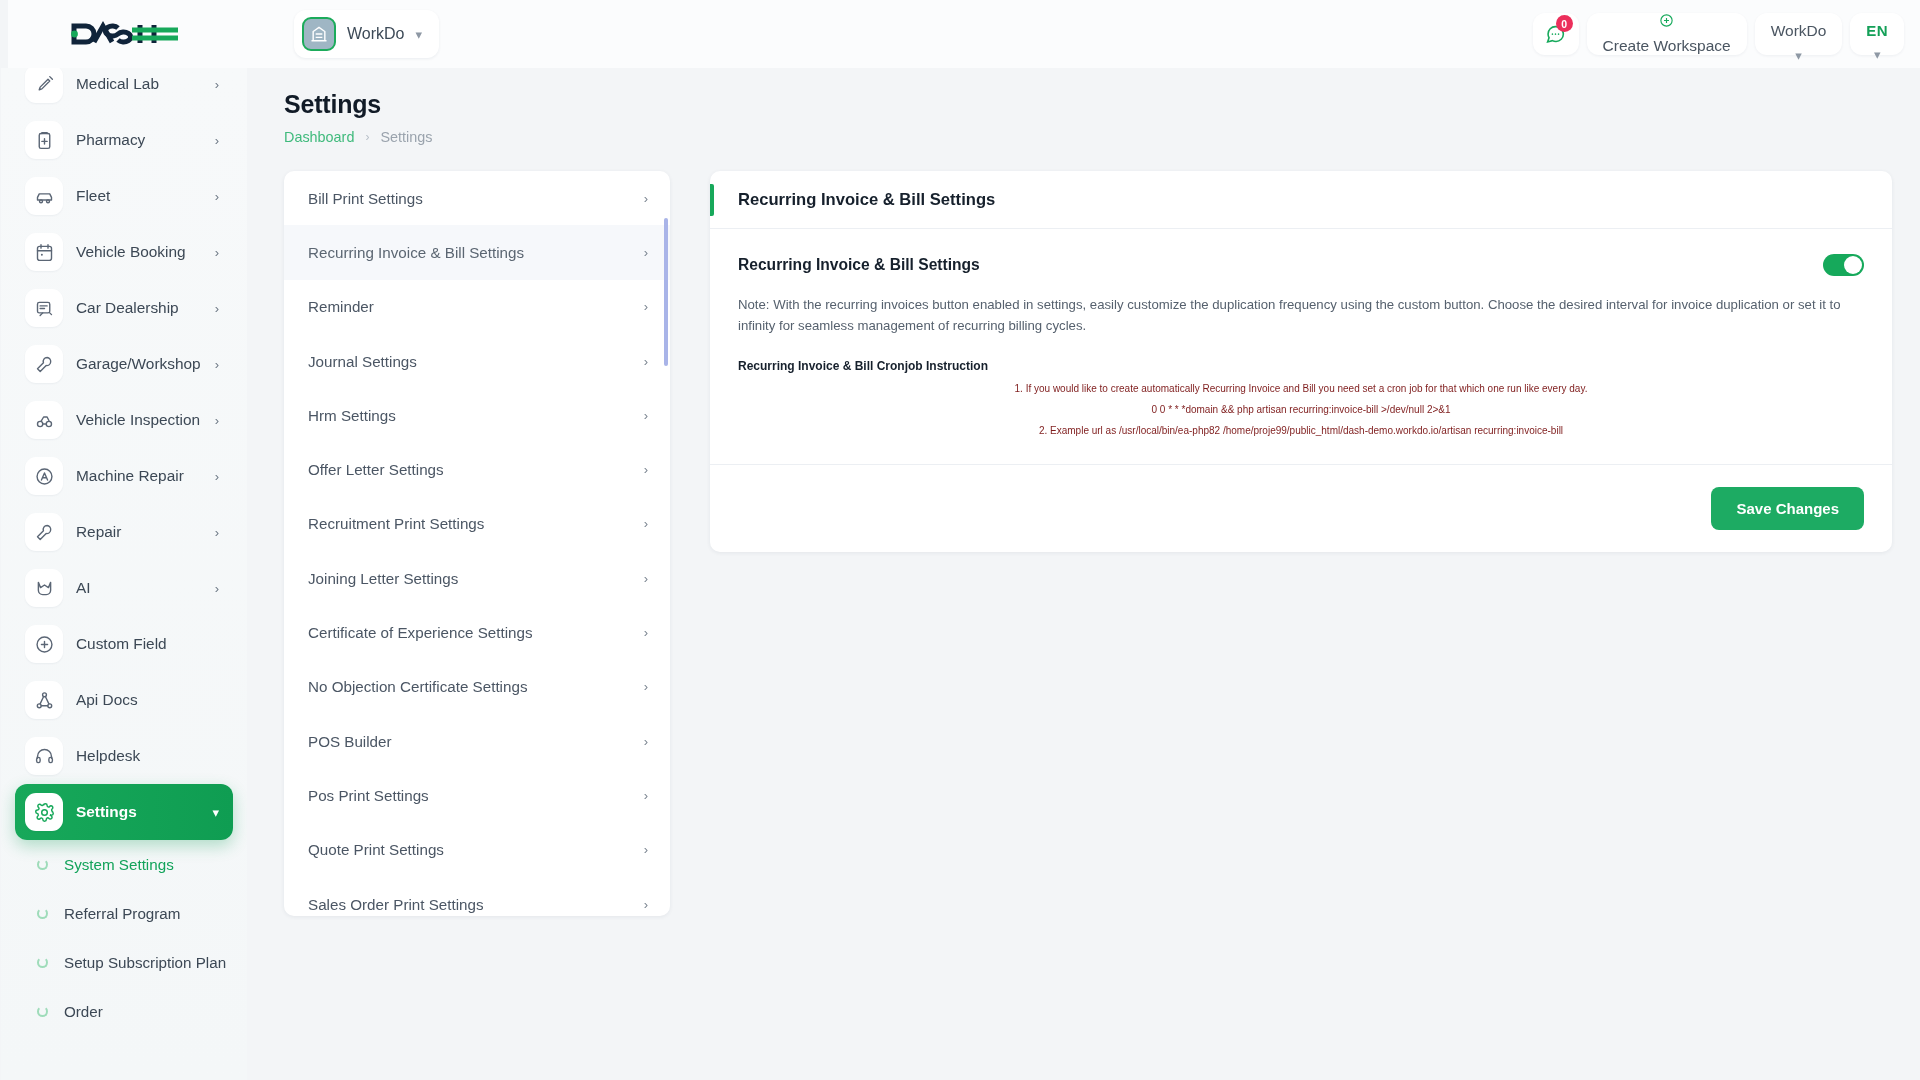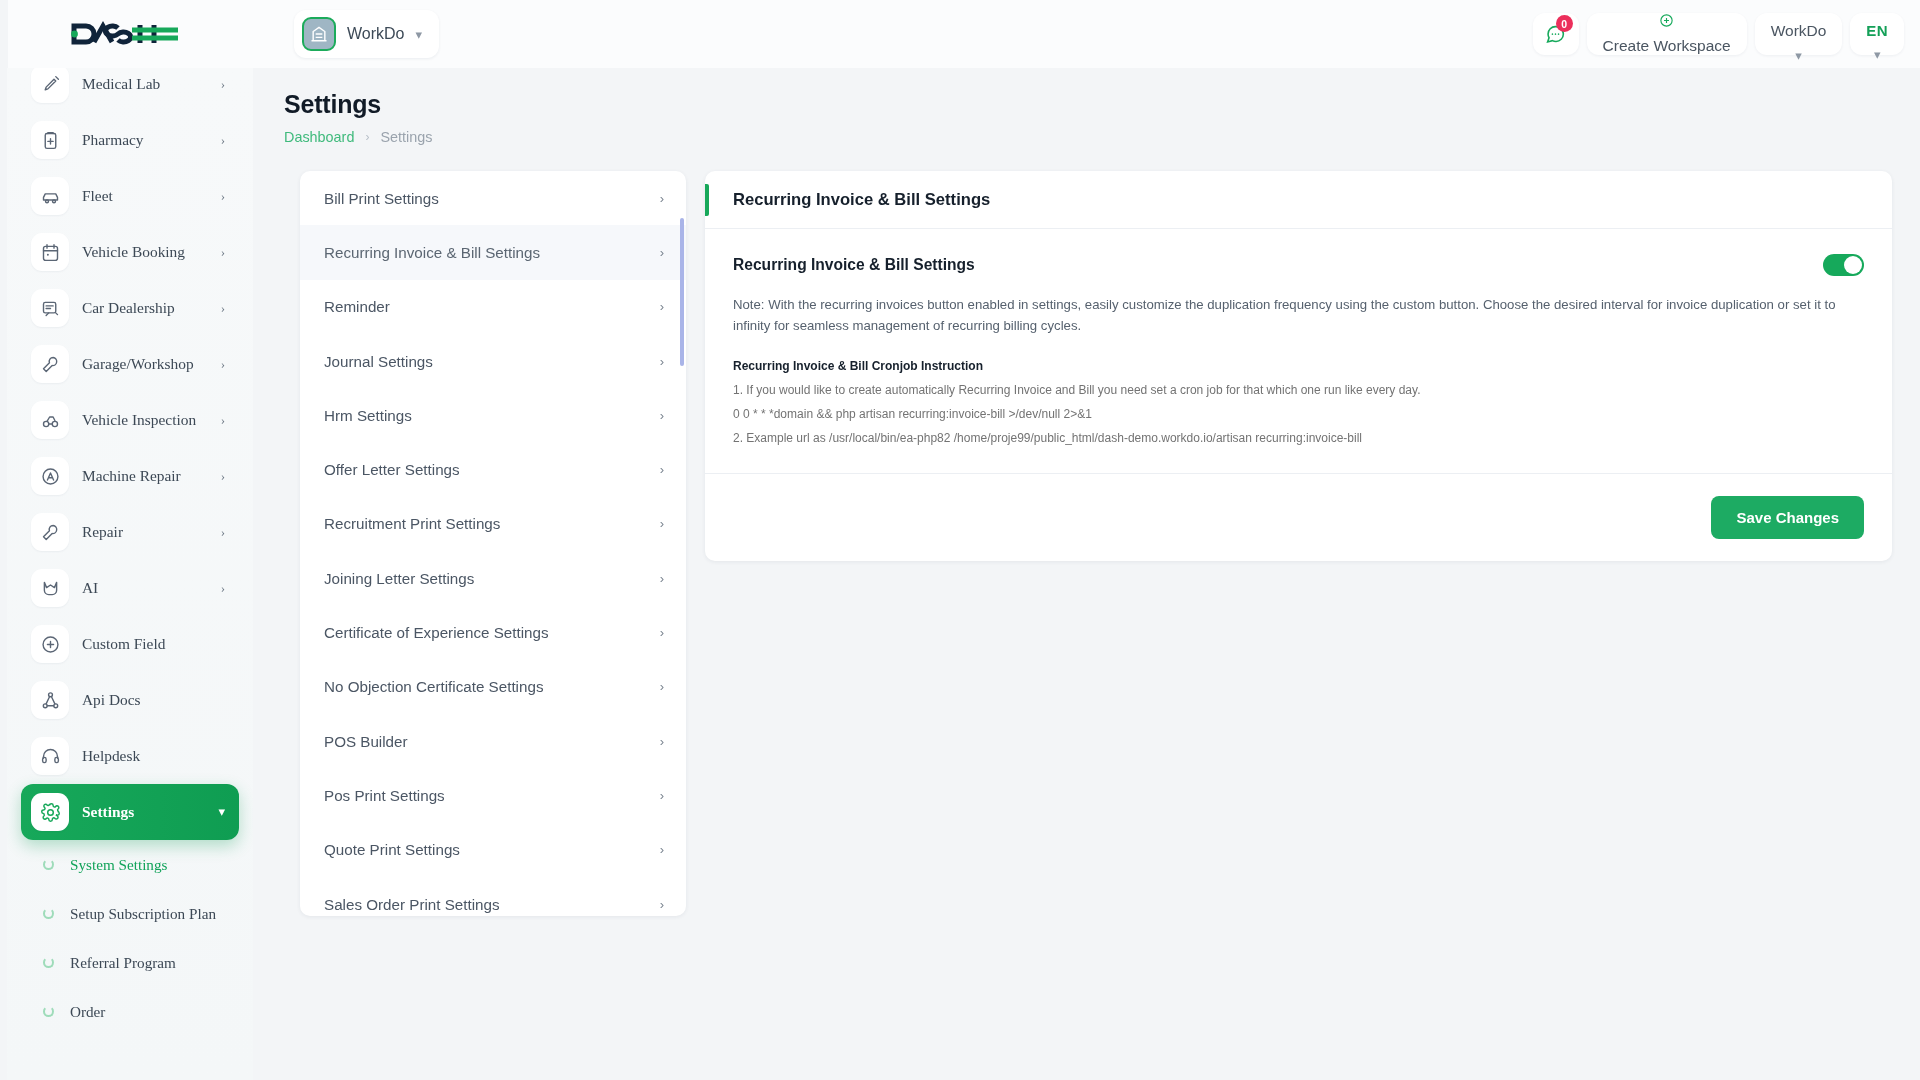--- a/index.html
+++ b/index.html
@@ -65,25 +65,24 @@
     background: #ec2f5b; color: #fff;
     min-width: 17px; height: 17px; border-radius: 9px;
     font-size: 10.5px; font-weight: 600;
     display: flex; align-items: center; justify-content: center;
     padding: 0 4px;
   }
   .en-text { color: #14a058; font-weight: 600; font-size: 15px; letter-spacing: .4px; }
 
   
   .sidebar {
-    position: absolute; top: 68px; left: 7px; width: 246px; height: 1012px;
+    position: absolute; top: 68px; left: 1px; width: 246px; height: 1012px;
     background: linear-gradient(180deg,#f7f9fa 0%, #f4f7f8 100%);
     overflow: hidden;
     z-index: 20;
-    font-family: Liberation Serif, serif;
   }
   .side-scroll { padding: 0 14px; position: relative; top: -12px; }
   .side-item {
     display: flex; align-items: center; gap: 13px;
     height: 56px; border-radius: 12px; padding: 0 10px;
     cursor: pointer; position: relative;
   }
   .side-icon {
     width: 38px; height: 38px; border-radius: 11px; background: #fff;
     display: flex; align-items: center; justify-content: center;
@@ -115,21 +114,21 @@
     position: absolute; top: 68px; left: 246px;
     width: 1674px; height: 1012px;
     padding: 22px 28px 0 38px;
   }
   .page-title { font-size: 25px; font-weight: 700; color: #111b27; letter-spacing: -.2px; }
   .crumbs { margin-top: 10px; display: flex; align-items: center; gap: 11px; font-size: 14.4px; }
   .crumb-link { color: #3fba7c; cursor: pointer; }
   .crumb-sep { color: #b7bfc8; font-size: 12px; }
   .crumb-cur { color: #9aa3ad; }
 
-  .content { display: flex; gap: 19px; margin-top: 26px; margin-left: 16px; }
+  .content { display: flex; gap: 40px; margin-top: 26px; }
 
   
   .list-card {
     width: 386px; flex: 0 0 386px;
     background: #fff; border-radius: 10px;
     box-shadow: 0 1px 4px rgba(25,45,75,.07);
     overflow: hidden; position: relative;
     height: 745px;
   }
   .list-inner { height: 100%; overflow: hidden; position: relative; }
@@ -171,21 +170,21 @@
   }
   .toggle .knob {
     position: absolute; right: 2px; top: 2px;
     width: 18px; height: 18px; border-radius: 50%; background: #fff;
   }
   .note {
     margin-top: 18px; font-size: 13.2px; line-height: 1.62; color: #56616e;
     max-width: 1140px;
   }
   .cron-title { margin-top: 22px; font-size: 12px; font-weight: 700; color: #16202c; }
-  .cron-line { margin-top: 10px; font-size: 12px; color: #737373; }
+  .cron-line { margin-top: 10px; font-size: 10px; color: #7f1d1d; text-align: center; }
   .card-foot { padding: 22px 28px; display: flex; justify-content: flex-end; }
   .btn-save {
     background: #1dab63; color: #fff; border: none;
     border-radius: 8px; padding: 13px 25px;
     font-size: 15px; font-weight: 600; cursor: pointer;
     font-family: "Liberation Sans", sans-serif;
   }
 </style>
 </head>
 <body>
@@ -396,25 +395,25 @@
           </span>
           <span class="side-label">Settings</span>
           <span class="side-arrow">▾</span>
         </div>
         <div class="sub-item active">
           <span class="sub-dot"></span>
           <span class="sub-label">System Settings</span>
         </div>
         <div class="sub-item">
           <span class="sub-dot"></span>
-          <span class="sub-label">Setup Subscription Plan</span>
+          <span class="sub-label">Referral Program</span>
         </div>
         <div class="sub-item">
           <span class="sub-dot"></span>
-          <span class="sub-label">Referral Program</span>
+          <span class="sub-label">Setup Subscription Plan</span>
         </div>
         <div class="sub-item">
           <span class="sub-dot"></span>
           <span class="sub-label">Order</span>
         </div>
       </div>
   </div>
 
   <div class="page">
     <div class="page-title">Settings</div>

